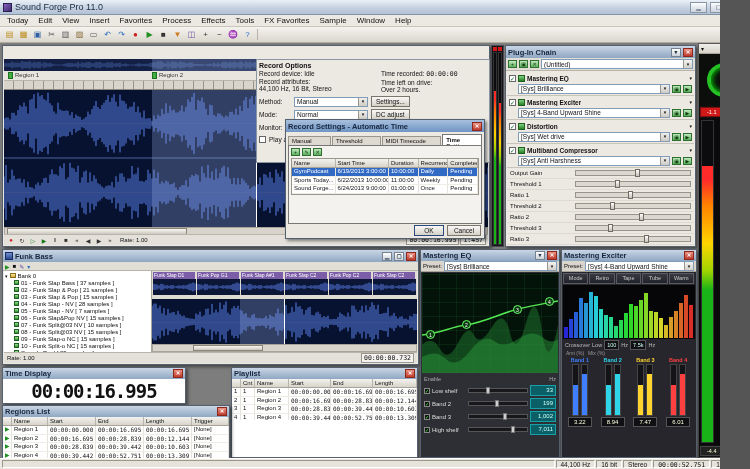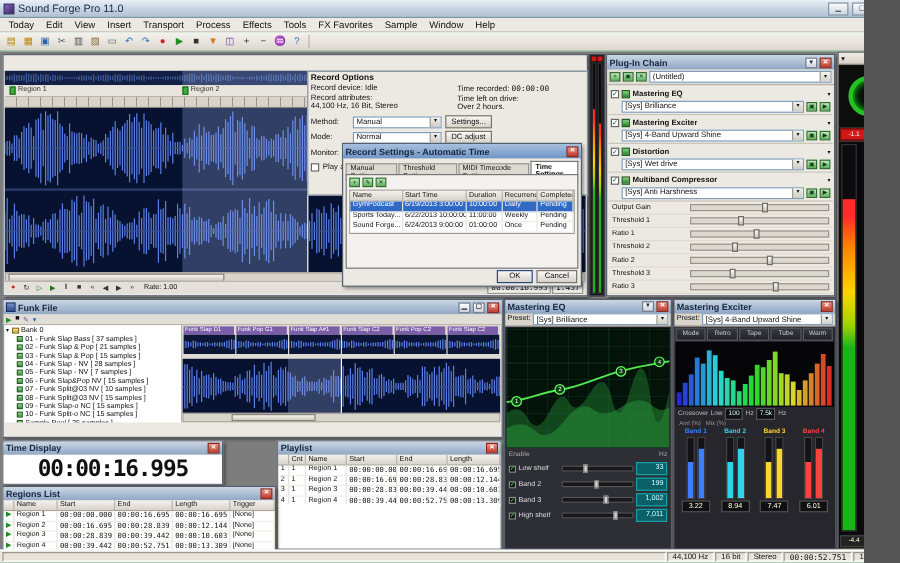--- a/index.html
+++ b/index.html
@@ -105,21 +105,21 @@
   <div id="menubar">
 
       <span class="mitem">Today</span>
 
       <span class="mitem">Edit</span>
 
       <span class="mitem">View</span>
 
       <span class="mitem">Insert</span>
 
-      <span class="mitem">Transport</span>
+      <span class="mitem">Favorites</span>
 
       <span class="mitem">Process</span>
 
       <span class="mitem">Effects</span>
 
       <span class="mitem">Tools</span>
 
       <span class="mitem">FX Favorites</span>
 
       <span class="mitem">Sample</span>
@@ -540,21 +540,21 @@
       </div>
       <div style="position:absolute;right:3px;bottom:2px;display:flex;gap:3px">
         <span class="btn" style="width:30px;border-color:#2a4a7f">OK</span>
         <span class="btn" style="width:34px">Cancel</span>
       </div>
     </div>
 
     <div class="win" style="left:2px;top:206px;width:417px;height:116px">
       <div class="wt">
         <span class="wicon"></span>
-        <span>Funk File</span>
+        <span>Funk Bass</span>
         <span class="sp"></span>
         <span class="wb">▁</span>
         <span class="wb">▢</span>
         <span class="wb cl">✕</span>
       </div>
       <div style="height:9px;display:flex;align-items:center;gap:3px;padding:0 2px;background:#e1ded6;border-bottom:1px solid #b8b4aa">
         <span style="font-size:6px;color:#1f8f1f">▶</span>
         <span style="font-size:6px">■</span>
         <span style="font-size:6px;color:#6a4fa0">✎</span>
         <span style="font-size:6px;color:#2f6fbf">▾</span>
@@ -674,20 +674,25 @@
                 <path class="wavep" d="M0 6.6L0 39.4M2 4.6L2 41.4M4 4.6L4 41.4M6 9.2L6 36.8M8 6.6L8 39.4M10 14.3L10 31.7M12 9.1L12 36.9M14 16.2L14 29.8M16 9.9L16 36.1M18 14.2L18 31.8M20 13.3L20 32.7M22 13.0L22 33.0M24 15.7L24 30.3M26 11.9L26 34.1M28 15.2L28 30.8M30 17.1L30 28.9M32 16.5L32 29.5M34 18.6L34 27.4M36 19.0L36 27.0M38 19.5L38 26.5M40 19.6L40 26.4M42 20.0L42 26.0M44 14.4L44 31.6M46 15.6L46 30.4M48 12.6L48 33.4M50 17.5L50 28.5M52 16.3L52 29.7M54 10.0L54 36.0M56 9.5L56 36.5M58 15.4L58 30.6M60 4.9L60 41.1M62 13.6L62 32.4M64 10.6L64 35.4M66 13.3L66 32.7M68 3.6L68 42.4M70 10.1L70 35.9M72 5.8L72 40.2M74 2.4L74 43.6M76 13.7L76 32.3M78 15.5L78 30.5M80 9.4L80 36.6M82 7.0L82 39.0M84 9.0L84 37.0M86 6.7L86 39.3M88 10.5L88 35.5M90 11.8L90 34.2M92 15.1L92 30.9M94 14.1L94 31.9M96 18.3L96 27.7M98 18.8L98 27.2M100 15.9L100 30.1M102 14.7L102 31.3M104 18.7L104 27.3M106 19.3L106 26.7M108 19.0L108 27.0M110 19.6L110 26.4M112 19.0L112 27.0M114 16.9L114 29.1M116 19.5L116 26.5M118 15.7L118 30.3M120 17.2L120 28.8M122 17.9L122 28.1M124 14.2L124 31.8M126 9.5L126 36.5M128 14.6L128 31.4M130 14.2L130 31.8M132 16.1L132 29.9M134 6.1L134 39.9M136 14.6L136 31.4M138 13.8L138 32.2M140 7.9L140 38.1M142 12.7L142 33.3M144 3.4L144 42.6M146 7.7L146 38.3M148 7.1L148 38.9M150 10.0L150 36.0M152 15.4L152 30.6M154 11.0L154 35.0M156 8.7L156 37.3M158 7.9L158 38.1M160 15.9L160 30.1M162 16.5L162 29.5M164 13.6L164 32.4M166 12.7L166 33.3M168 15.0L168 31.0M170 18.4L170 27.6M172 17.1L172 28.9M174 18.0L174 28.0M176 16.7L176 29.3M178 20.2L178 25.8M180 20.2L180 25.8M182 19.9L182 26.1M184 20.0L184 26.0M186 17.9L186 28.1M188 13.6L188 32.4M190 15.0L190 31.0M192 16.4L192 29.6M194 17.6L194 28.4M196 13.6L196 32.4M198 17.5L198 28.5M200 6.5L200 39.5M202 6.7L202 39.3M204 10.5L204 35.5M206 13.1L206 32.9M208 11.2L208 34.8M210 6.8L210 39.2M212 13.3L212 32.7M214 6.3L214 39.7M216 11.2L216 34.8M218 7.9L218 38.1M220 3.3L220 42.7M222 6.0L222 40.0M224 10.2L224 35.8M226 5.8L226 40.2M228 15.0L228 31.0M230 14.7L230 31.3M232 14.0L232 32.0M234 13.8L234 32.2M236 8.2L236 37.8M238 17.3L238 28.7M240 16.3L240 29.7M242 13.9L242 32.1M244 17.2L244 28.8M246 19.5L246 26.5M248 17.8L248 28.2M250 17.2L250 28.8M252 19.9L252 26.1M254 19.6L254 26.4M256 20.7L256 25.3M258 16.8L258 29.2M260 17.4L260 28.6M262 14.8L262 31.2M264 15.0L264 31.0M266 16.3L266 29.7"></path>
               </svg>
             <div style="position:absolute;left:0;right:0;top:23px;height:1px;background:#3a4f8c"></div>
             <div class="selov" style="left:88px;width:44px"></div>
             <div class="cursorline" style="left:132px"></div>
           </div>
           <div class="hscroll" style="position:absolute;left:0;right:0;bottom:0;height:8px">
             <div class="thumb" style="left:40px;width:70px"></div>
           </div>
         </div>
+      </div>
+      <div style="position:absolute;left:1px;right:1px;bottom:1px;height:11px;display:flex;align-items:center;gap:3px;padding:0 3px;background:#e4e1da;border-top:1px solid #b8b4aa">
+        <span style="font-size:6px">Rate: 1.00</span>
+        <span class="sp"></span>
+        <span class="mono" style="font-size:6.5px;border:1px solid #9a968c;background:#f4f2ee;padding:0 2px">00:00:00.732</span>
       </div>
     </div>
 
     <div class="win" style="left:2px;top:324px;width:184px;height:37px">
       <div class="wt" style="height:11px">
         <span>Time Display</span>
         <span class="sp"></span>
         <span class="wb cl">✕</span>
       </div>
       <div class="mono" style="height:24px;background:#fff;font-weight:bold;font-size:19px;line-height:24px;text-align:center;letter-spacing:-1px">00:00:16.995</div>

